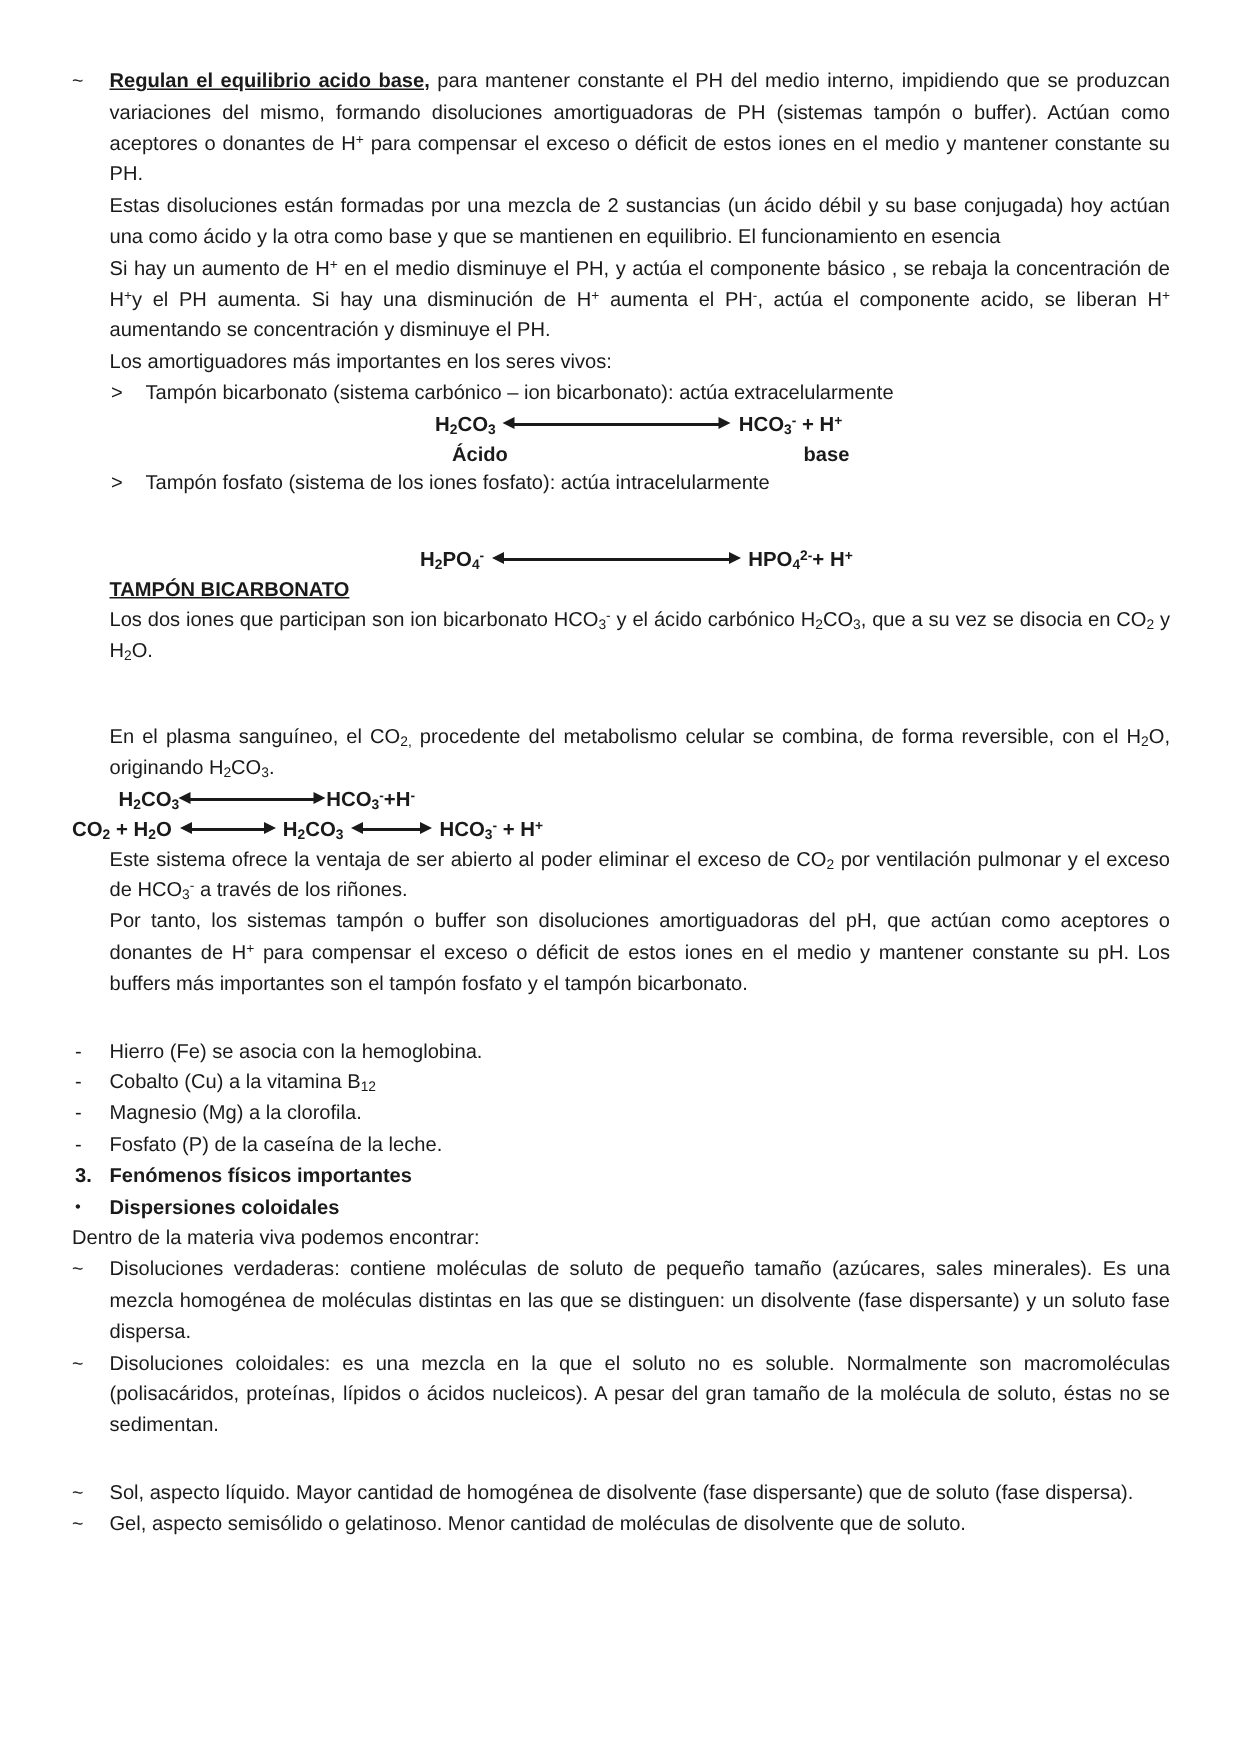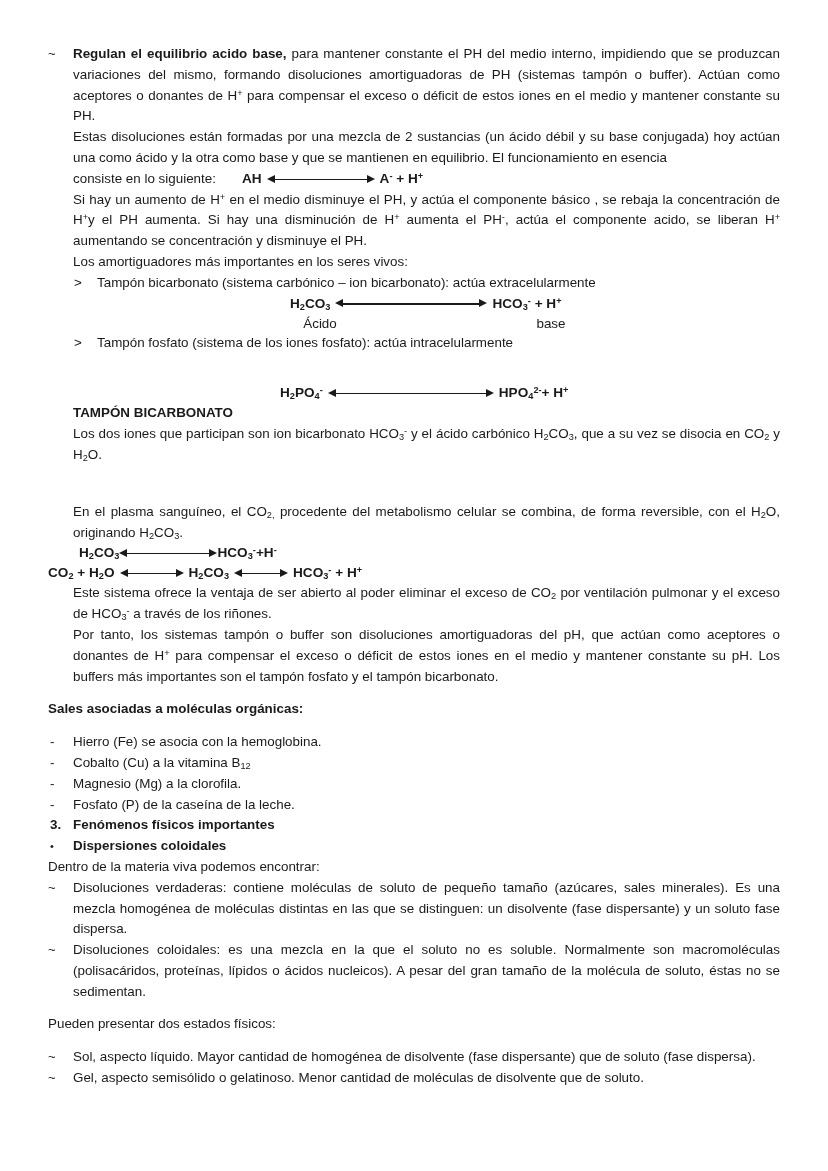--- a/index.html
+++ b/index.html
@@ -53,21 +53,21 @@
   .row.lvl2 > .marker {
     left: 26px;
     width: 16px;
   }
   .row.dash > .marker { left: 2px; }
   .marker.tilde { font-size: 13px; }
   .marker.gt { font-size: 13.4px; }
   .marker.bullet { font-size: 11px; line-height: 21px; }
   .marker.num { font-weight: bold; font-size: 13.4px; }
 
-  .u { }
+  .u { text-decoration: underline; }
   .b { font-weight: bold; }
 
   sub, sup {
     font-size: 9.2px;
     line-height: 0;
   }
   sub { vertical-align: -0.22em; }
   sup { vertical-align: 0.42em; }
 
   .sp { height: 12px; }
@@ -108,21 +108,21 @@
   .arrow .hl {
     left: 0;
     border-right: 8px solid #1a1a1a;
   }
   .arrow .hr {
     right: 0;
     border-left: 8px solid #1a1a1a;
   }
   .eq-labels {
     display: flex;
-    font-weight: normal;
+    font-weight: bold;
     font-size: 13.4px;
     line-height: 19px;
   }
   .eq-block { text-align: center; }
   .lbl-left { width: 140px; text-align: center; }
   .lbl-right { width: 150px; text-align: center; }
 
   .indent-eq1 { padding-left: 242px; }
   .indent-eq2 { padding-left: 232px; margin-top: 30px; }
 </style>
@@ -134,34 +134,20 @@
 
     <div class="row">
       <span class="marker tilde">~</span>
       <p><span class="b u">Regulan el equilibrio acido base,</span><span> para mantener constante el PH del medio interno, impidiendo que se produzcan variaciones del mismo, formando disoluciones amortiguadoras de PH (sistemas tampón o buffer). Actúan como aceptores o donantes de H</span><sup>+</sup><span> para compensar el exceso o déficit de estos iones en el medio y mantener constante su PH.</span></p>
     </div>
 
     <div class="row" style="padding-left:25px;">
       <p>Estas disoluciones están formadas por una mezcla de 2 sustancias (un ácido débil y su base conjugada) hoy actúan una como ácido y la otra como base y que se mantienen en equilibrio. El funcionamiento en esencia</p>
     </div>
 
-    <div class="row nj" style="padding-left:25px;">
-      <p class="nj" style="display:flex; align-items:center;">
-        <span>consiste en lo siguiente:</span>
-        <span class="eq" style="margin-left:26px;">
-          <span>AH</span>
-          <span class="arrow" style="width:108px;">
-              <span class="hl"></span>
-              <span class="bar"></span>
-              <span class="hr"></span>
-            </span>
-          <span><span>A</span><sup>-</sup><span> + H</span><sup>+</sup></span>
-        </span>
-      </p>
-    </div>
 
     <div class="row" style="padding-left:25px;">
       <p><span>Si hay un aumento de H</span><sup>+</sup><span> en el medio disminuye el PH, y actúa el componente básico , se rebaja la concentración de H</span><sup>+</sup><span>y el PH aumenta. Si hay una disminución de H</span><sup>+</sup><span> aumenta el PH</span><sup>-</sup><span>, actúa el componente acido, se liberan H</span><sup>+</sup><span> aumentando se concentración y disminuye el PH.</span></p>
     </div>
 
     <div class="row" style="padding-left:25px;">
       <p class="nj">Los amortiguadores más importantes en los seres vivos:</p>
     </div>
 
     <div class="row lvl2">
@@ -249,21 +235,20 @@
     <div class="row" style="padding-left:25px;">
       <p><span>Este sistema ofrece la ventaja de ser abierto al poder eliminar el exceso de CO</span><sub>2</sub><span> por ventilación pulmonar y el exceso de HCO</span><sub>3</sub><sup>-</sup><span> a través de los riñones.</span></p>
     </div>
 
     <div class="row" style="padding-left:25px;">
       <p><span>Por tanto, los sistemas tampón o buffer son disoluciones amortiguadoras del pH, que actúan como aceptores o donantes de H</span><sup>+</sup><span> para compensar el exceso o déficit de estos iones en el medio y mantener constante su pH. Los buffers más importantes son el tampón fosfato y el tampón bicarbonato.</span></p>
     </div>
 
     <div class="sp"></div>
 
-    <p class="nj b u">Sales asociadas a moléculas orgánicas:</p>
 
     <div class="sp"></div>
 
     <div class="row dash">
       <span class="marker">-</span>
       <p class="nj">Hierro (Fe) se asocia con la hemoglobina.</p>
     </div>
     <div class="row dash">
       <span class="marker">-</span>
       <p class="nj"><span>Cobalto (Cu) a la vitamina B</span><sub>12</sub></p>
@@ -294,21 +279,20 @@
       <p>Disoluciones verdaderas: contiene moléculas de soluto de pequeño tamaño (azúcares, sales minerales). Es una mezcla homogénea de moléculas distintas en las que se distinguen: un disolvente (fase dispersante) y un soluto fase dispersa.</p>
     </div>
 
     <div class="row">
       <span class="marker tilde">~</span>
       <p>Disoluciones coloidales: es una mezcla en la que el soluto no es soluble. Normalmente son macromoléculas (polisacáridos, proteínas, lípidos o ácidos nucleicos). A pesar del gran tamaño de la molécula de soluto, éstas no se sedimentan.</p>
     </div>
 
     <div class="sp"></div>
 
-    <p class="nj">Pueden presentar dos estados físicos:</p>
 
     <div class="sp"></div>
 
     <div class="row">
       <span class="marker tilde">~</span>
       <p>Sol, aspecto líquido. Mayor cantidad de homogénea de disolvente (fase dispersante) que de soluto (fase dispersa).</p>
     </div>
 
     <div class="row">
       <span class="marker tilde">~</span>

